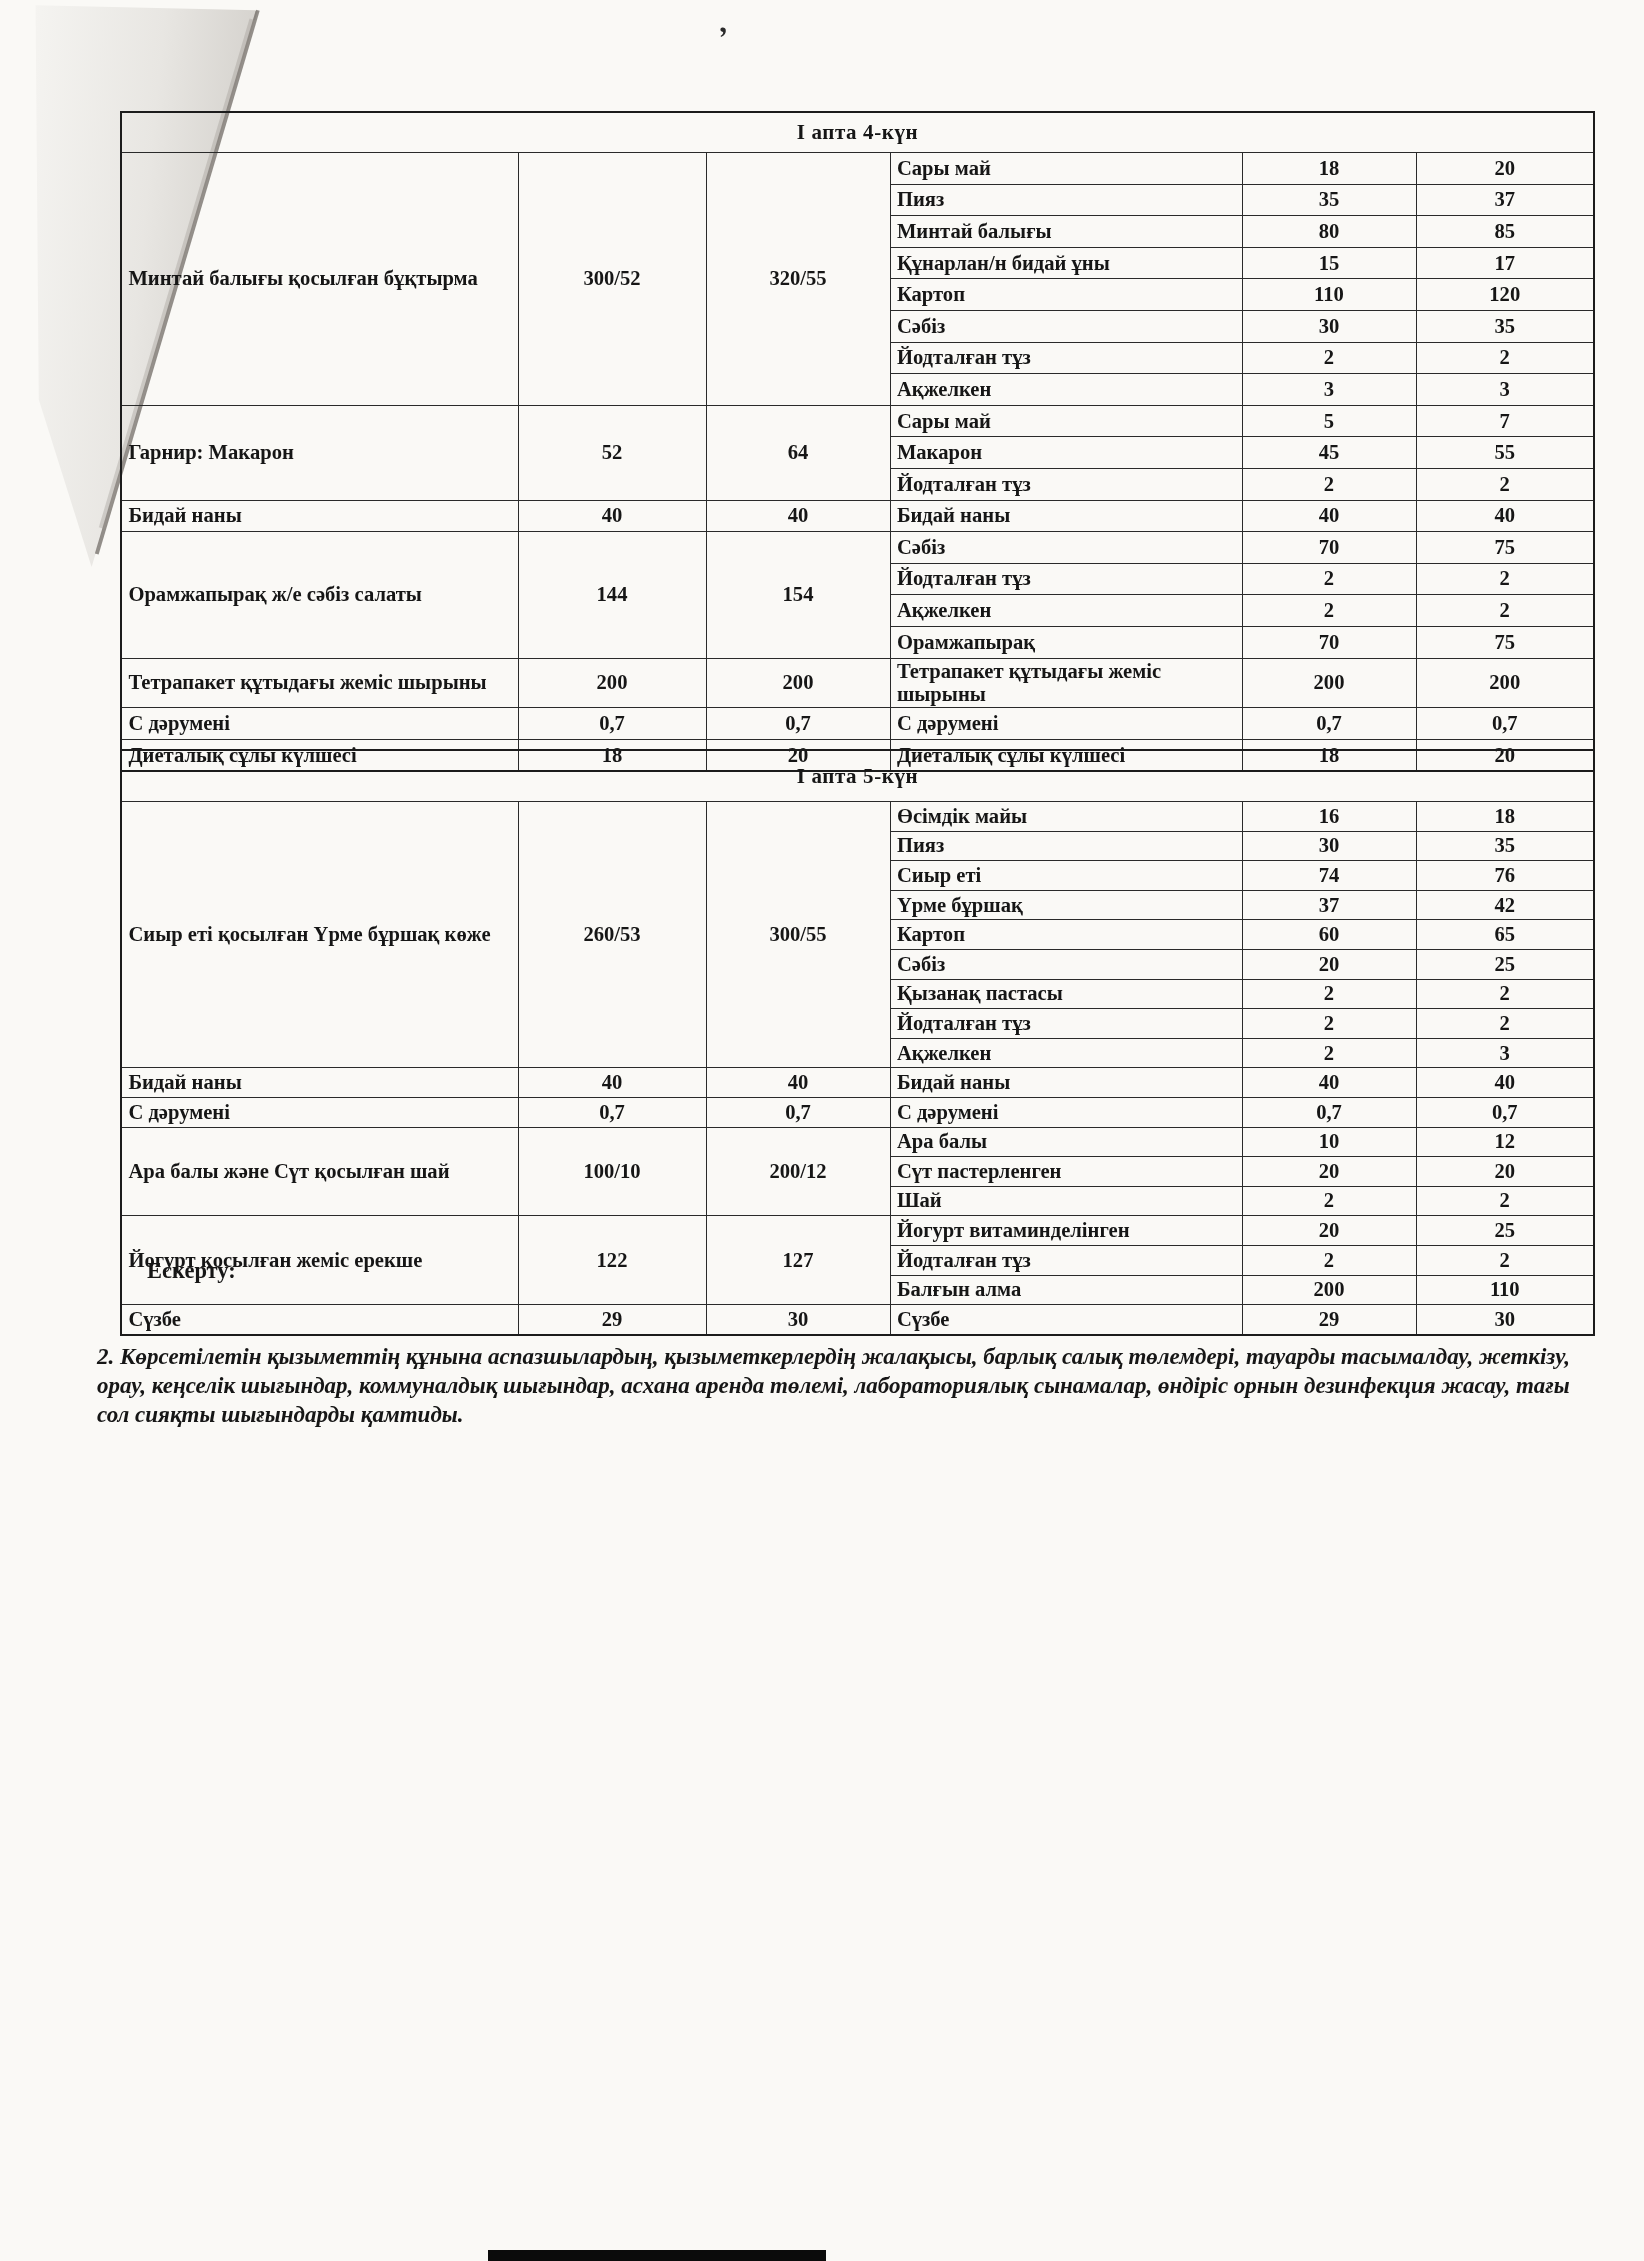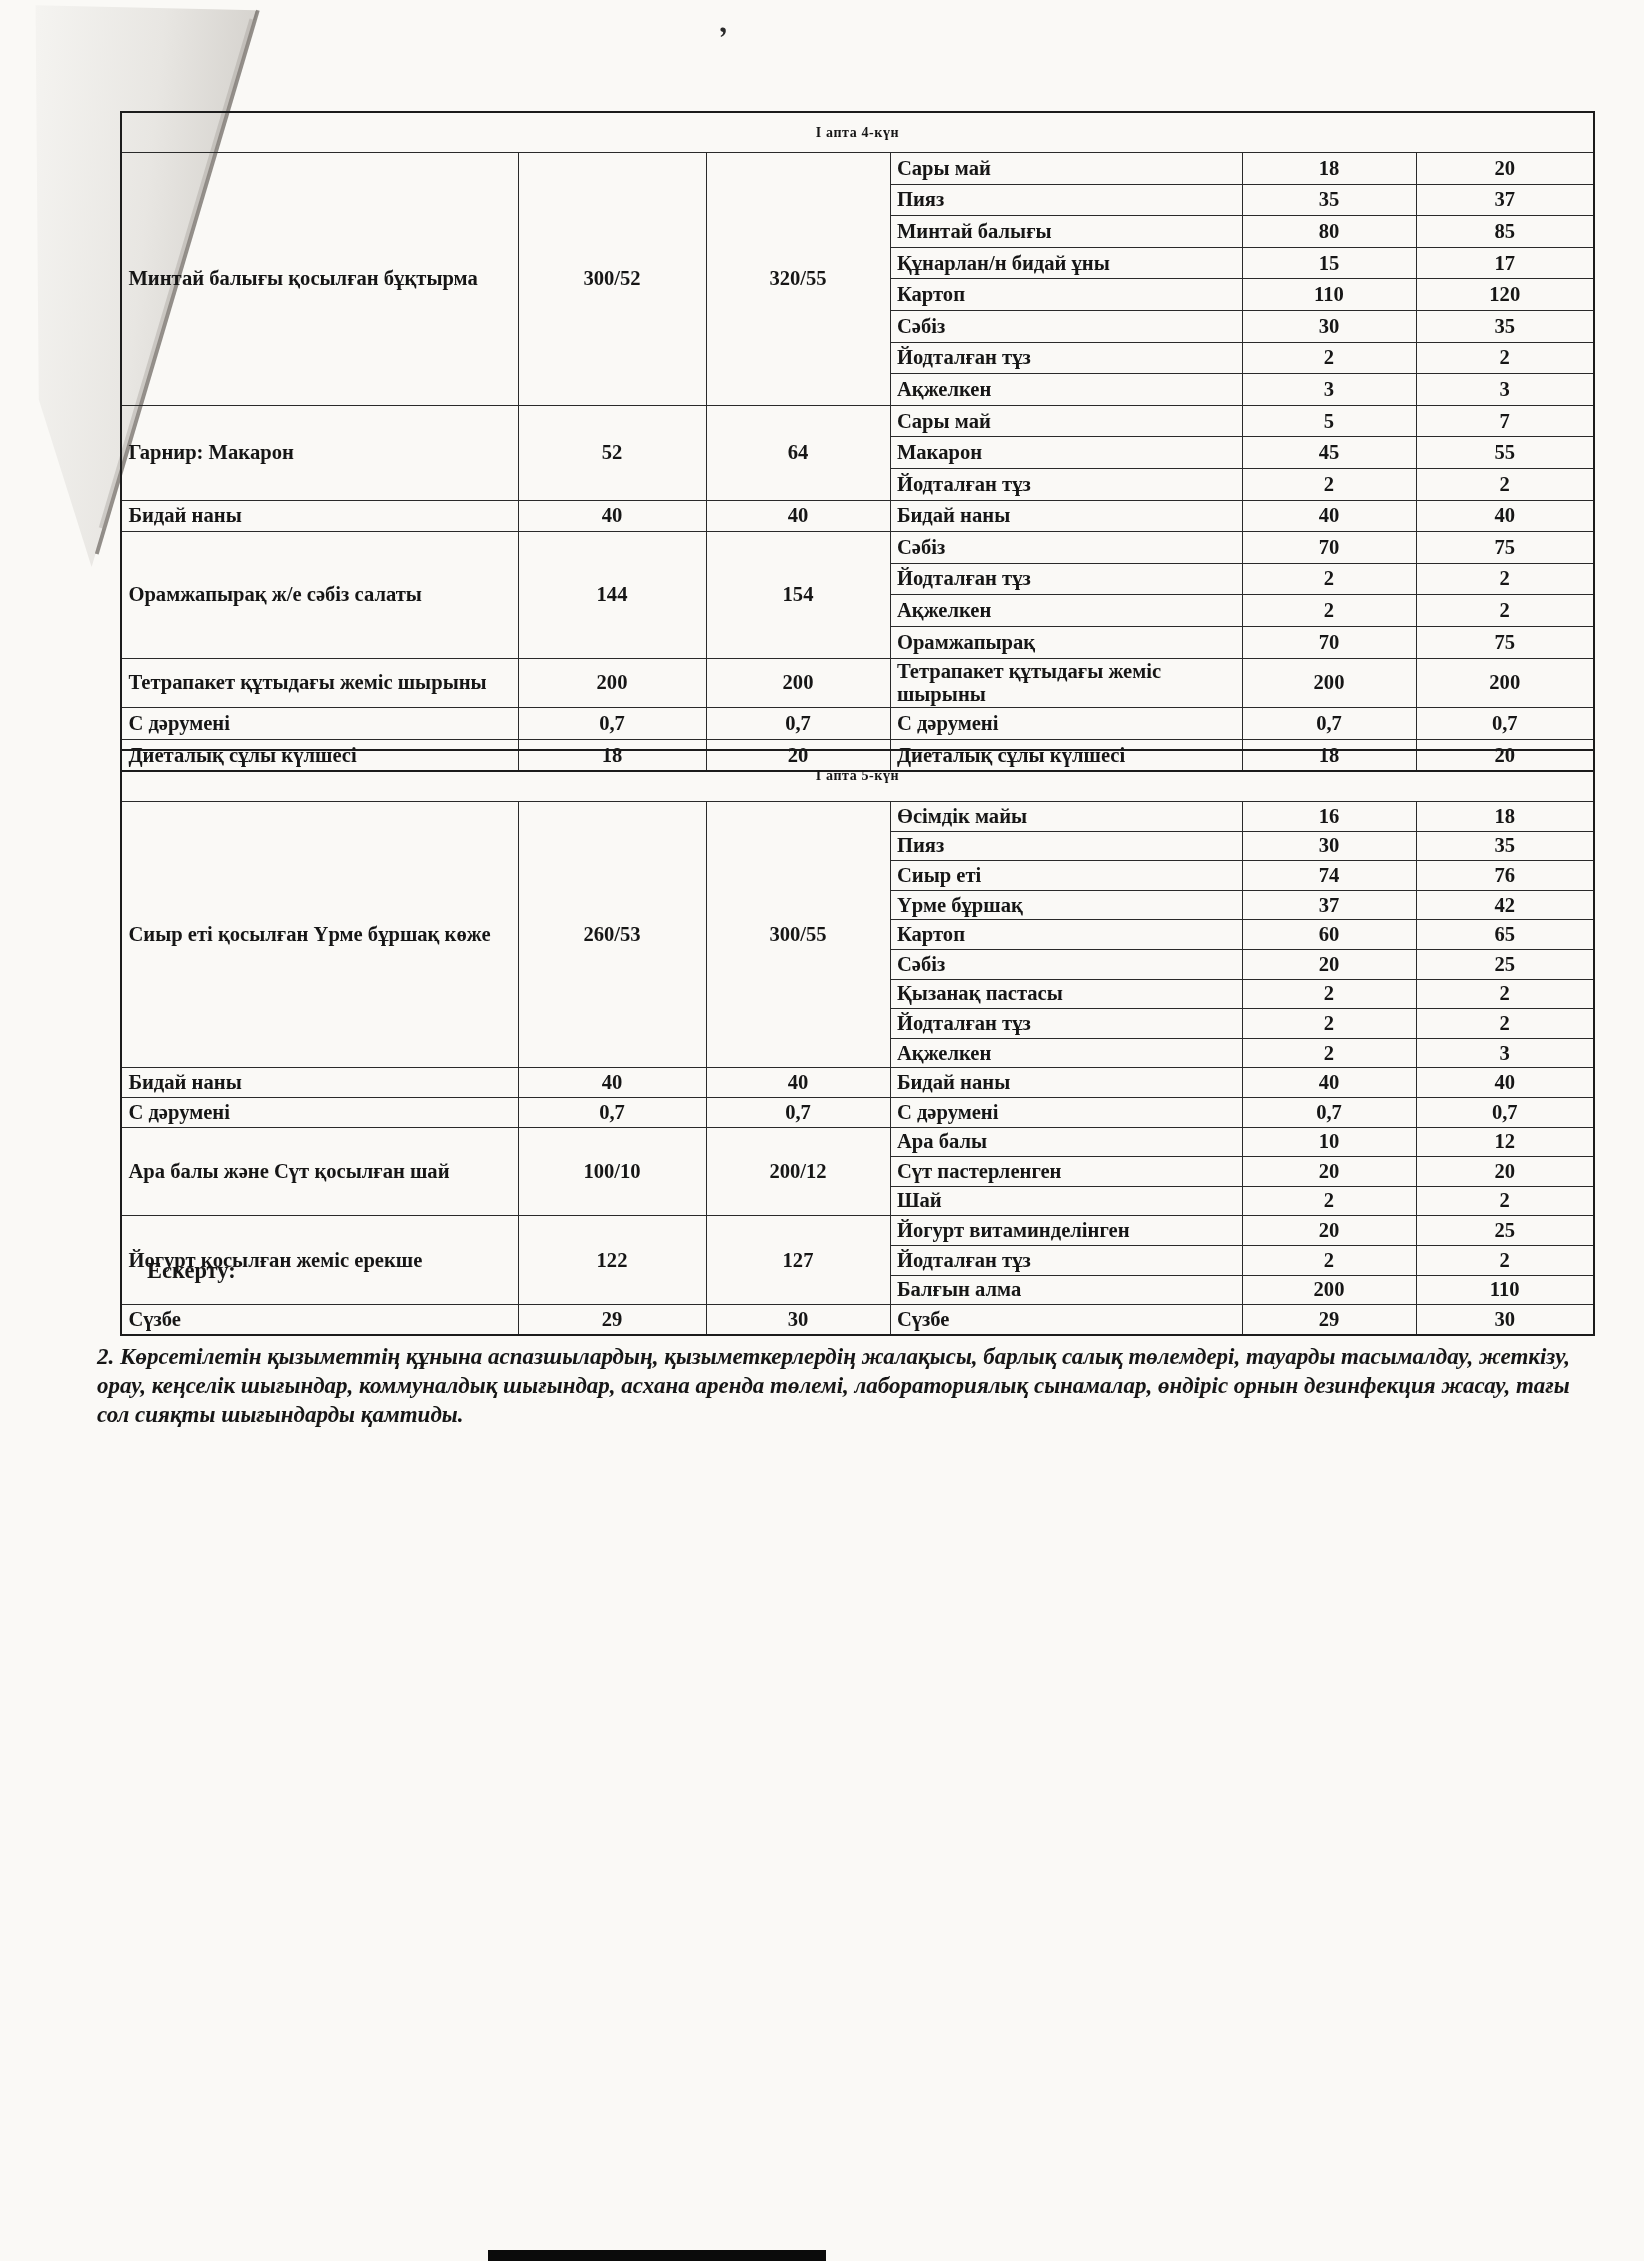--- a/index.html
+++ b/index.html
@@ -35,21 +35,21 @@
     table-layout: fixed;
     width: 1474px;
     background: transparent;
   }
   table.menu-table, table.menu-table th, table.menu-table td {
     border: 1.3px solid #2a2a2a;
   }
   table.menu-table { border-width: 2.6px; border-color: #1c1c1c; }
   th.title-cell {
     height: 37px;
-    font-size: 14px;
+    font-size: 21px;
     font-weight: bold;
     text-align: center;
     border-bottom: 2.6px solid #1c1c1c;
     letter-spacing: 0.6px;
   }
   .t2 th.title-cell { height: 48px; }
   table.menu-table td {
     font-size: 20.6px;
     font-weight: bold;
     line-height: 1.12;

